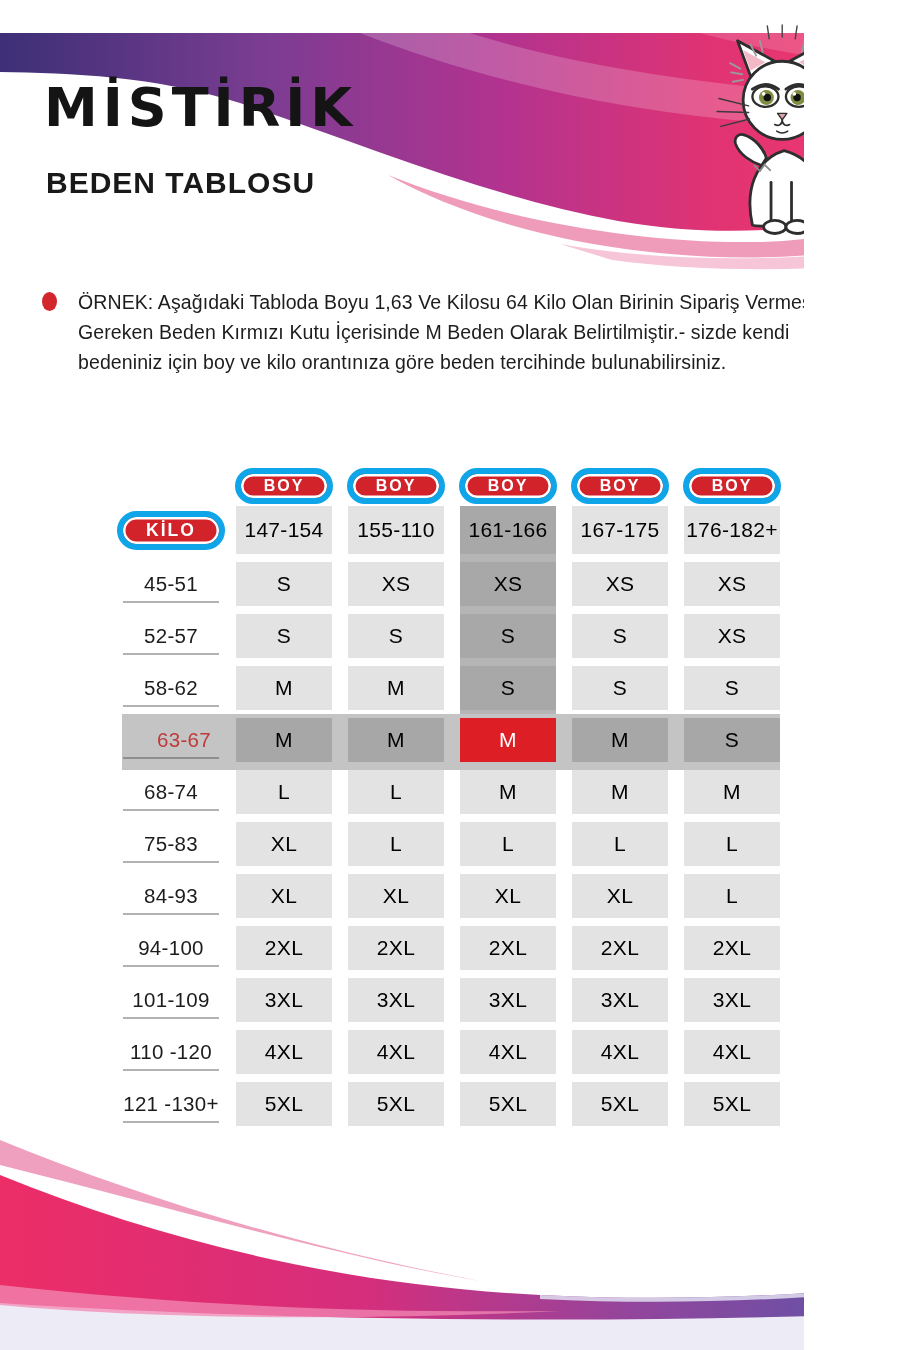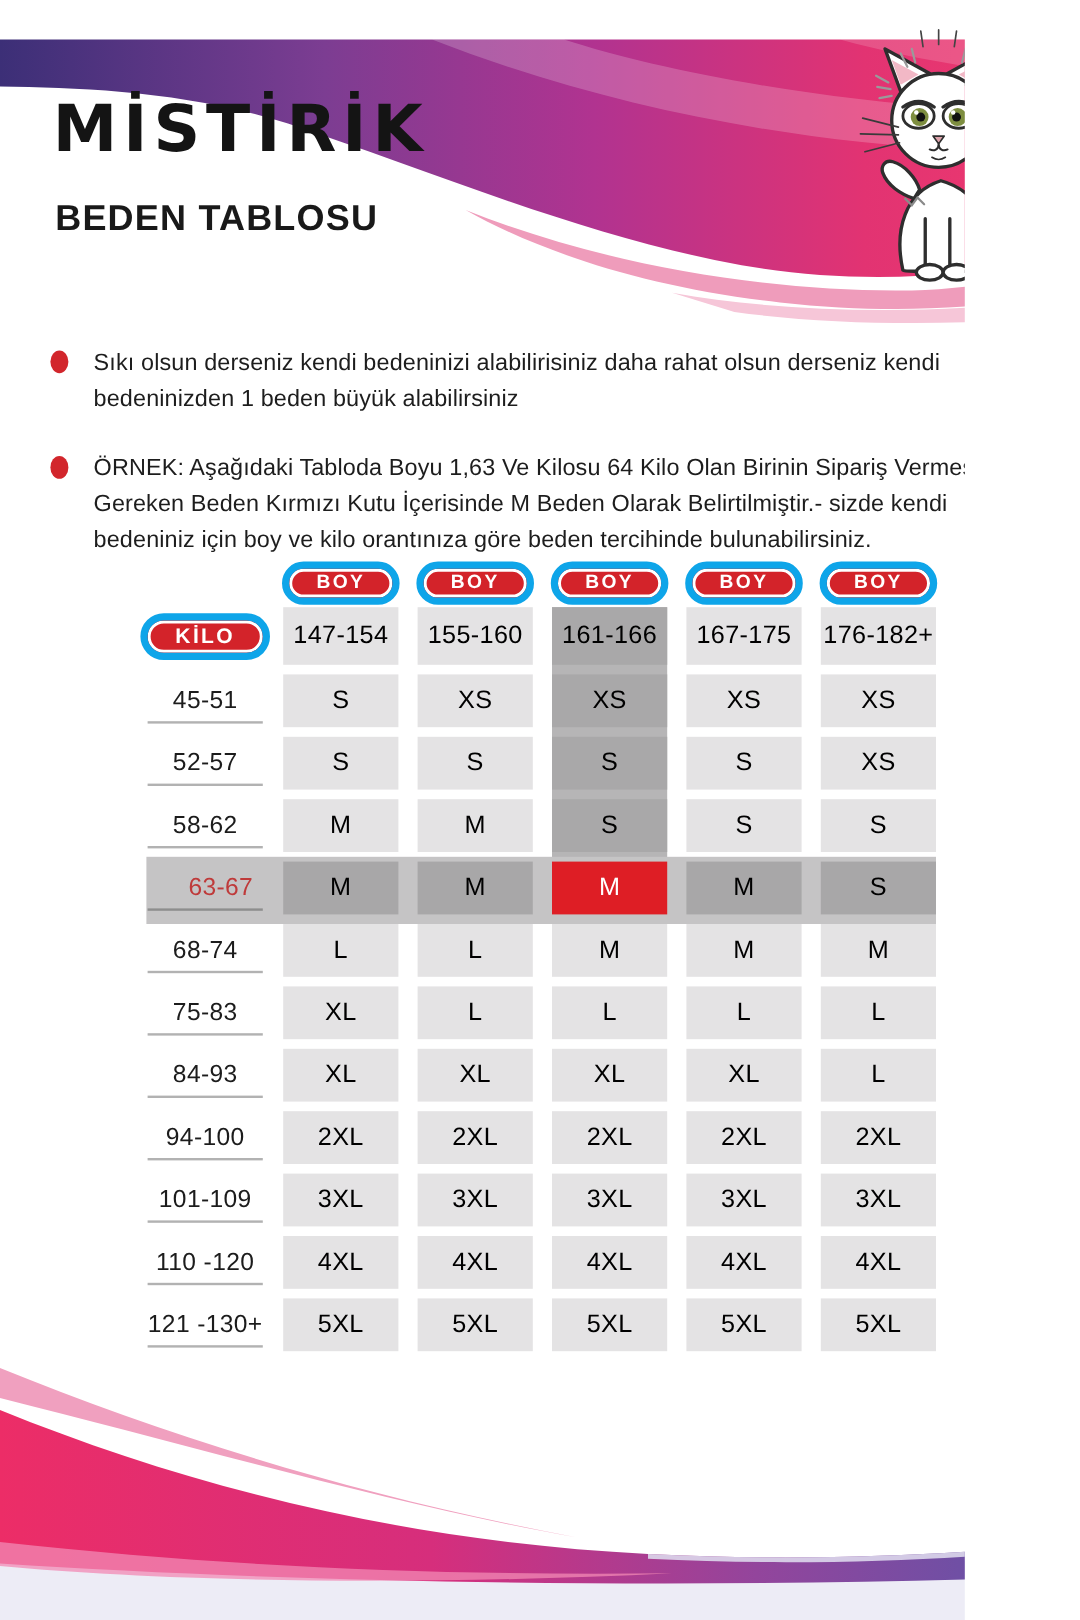--- a/index.html
+++ b/index.html
@@ -120,41 +120,37 @@
     </g>
     <path d="M62,140 l6,6 l5,-7 l6,6" fill="none" stroke="#8a8a8a" stroke-width="2" stroke-linecap="round"></path>
   </svg>
 
   <h1 id="title">MİSTİRİK</h1>
   <h2 id="subtitle">BEDEN TABLOSU</h2>
 
   <div id="notes">
     <div class="note">
       <span class="bullet"></span>
-      <p class="note-text">Sıkı olsun derseniz kendi bedeninizi alabilirisiniz daha rahat olsun derseniz kendi bedeninizden 1 beden büyük alabilirsiniz</p>
-    </div>
-    <div class="note">
-      <span class="bullet"></span>
       <p class="note-text">ÖRNEK: Aşağıdaki Tabloda Boyu 1,63 Ve Kilosu 64 Kilo Olan Birinin Sipariş Vermesi Gereken Beden Kırmızı Kutu İçerisinde M Beden Olarak Belirtilmiştir.- sizde kendi bedeniniz için boy ve kilo orantınıza göre beden tercihinde bulunabilirsiniz.</p>
     </div>
   </div>
 
   <div id="size-grid">
     <div id="col-band" class="band"></div>
     <div id="row-band" class="band"></div>
 
   <div class="spacer"></div>
       <div class="pill boy-pill">BOY</div>
       <div class="pill boy-pill">BOY</div>
       <div class="pill boy-pill">BOY</div>
       <div class="pill boy-pill">BOY</div>
       <div class="pill boy-pill">BOY</div>
       <div class="pill kilo-pill">KİLO</div>
       <div class="cell height-cell">147-154</div>
-      <div class="cell height-cell">155-160</div>
+      <div class="cell height-cell">155-110</div>
       <div class="cell height-cell hl-col">161-166</div>
       <div class="cell height-cell">167-175</div>
       <div class="cell height-cell">176-182+</div>
       <div class="wlabel">45-51</div>
       <div class="cell size-cell">S</div>
       <div class="cell size-cell">XS</div>
       <div class="cell size-cell hl-col">XS</div>
       <div class="cell size-cell">XS</div>
       <div class="cell size-cell">XS</div>
       <div class="wlabel">52-57</div>

